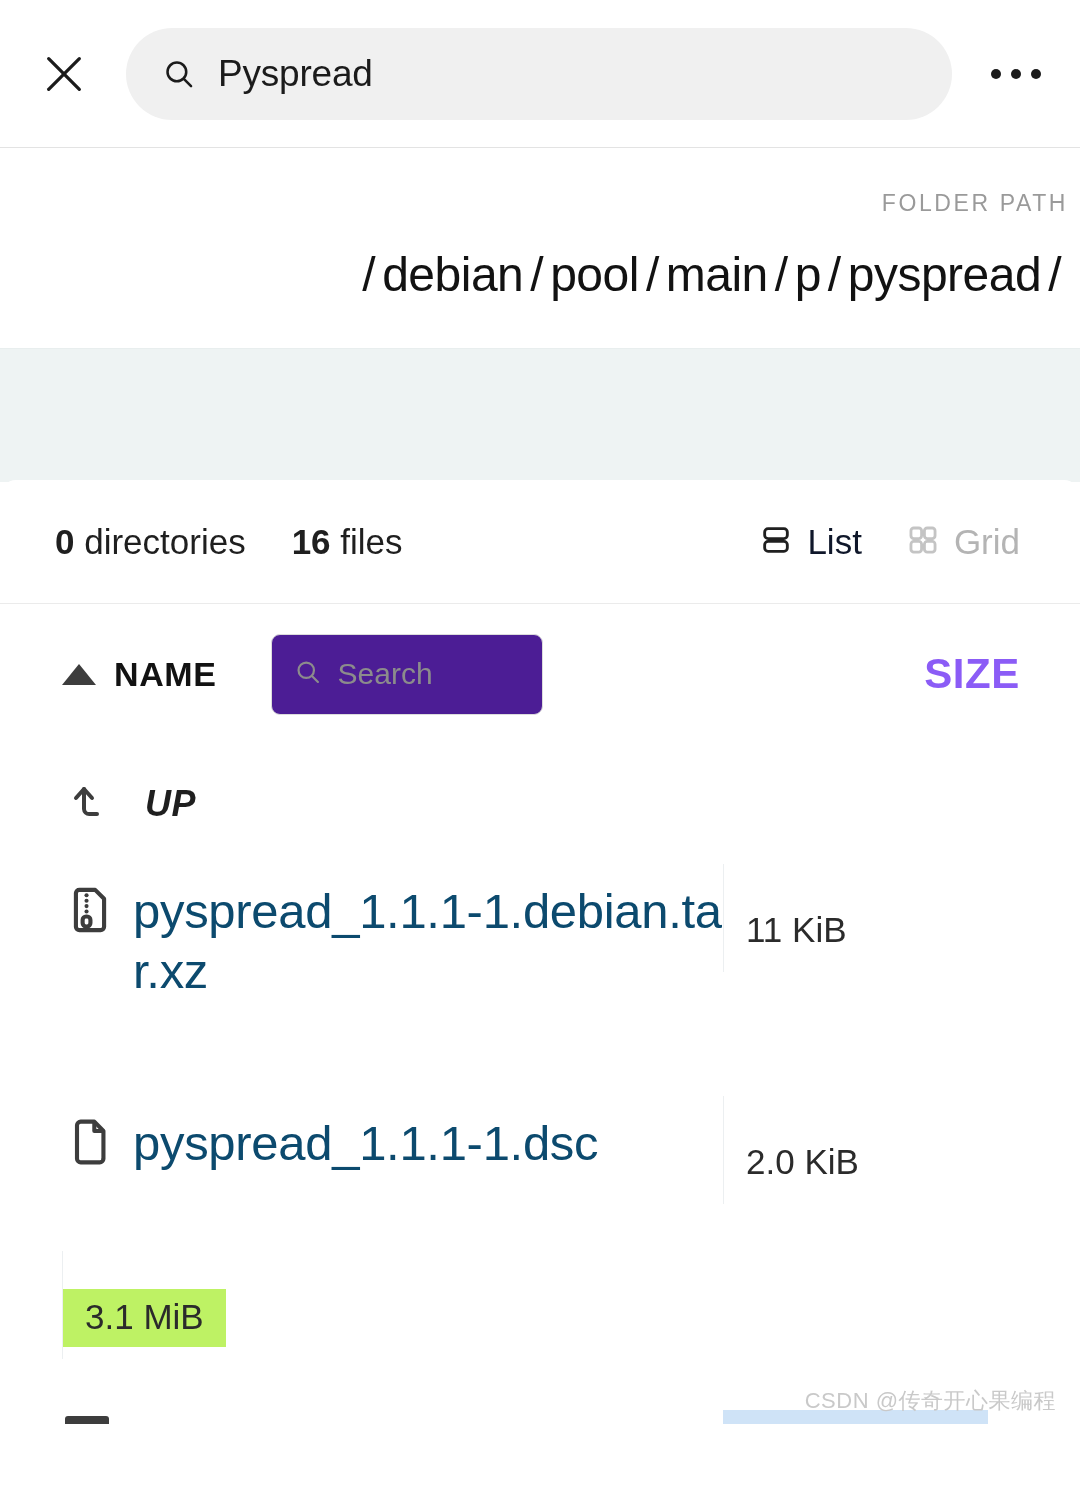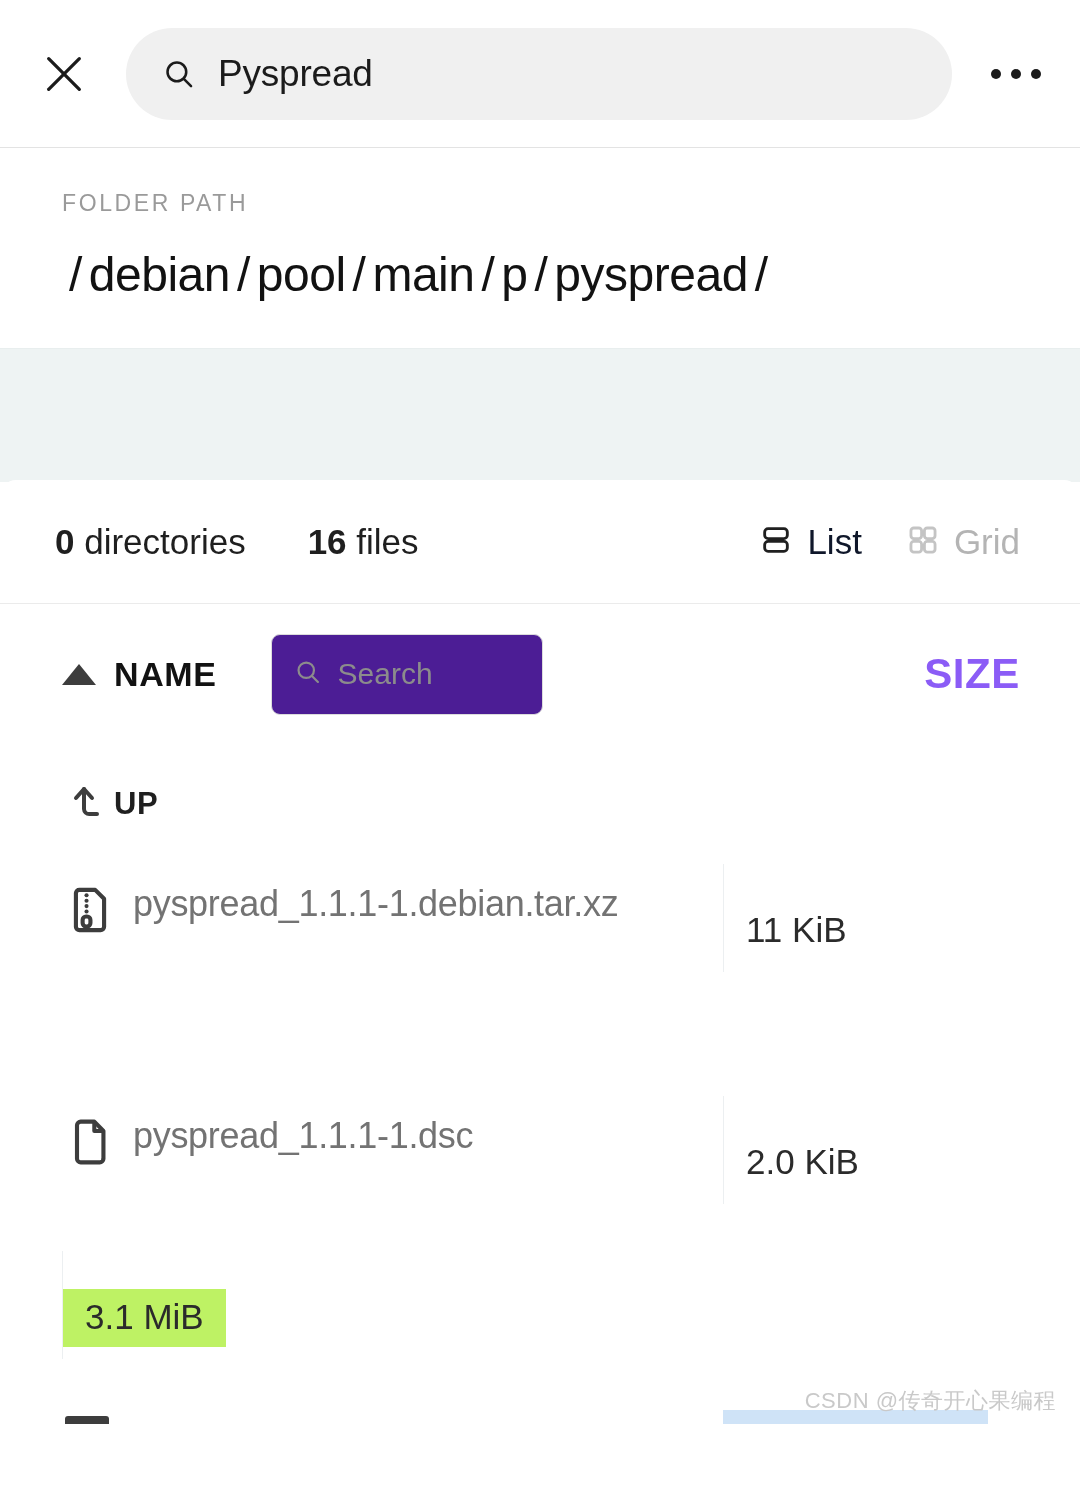--- a/index.html
+++ b/index.html
@@ -73,21 +73,22 @@
     width: 10px;
     height: 10px;
     border-radius: 50%;
     background: #1b1b1b;
     margin: 0 5px;
   }
 
   
   .pathwrap {
     background: #fff;
-    padding: 42px 0 46px 62px;
+    padding: 42px 12px 46px 62px;
+    text-align: right;
   }
   .path-label {
     font-size: 23px;
     letter-spacing: 2.6px;
     color: #9a9a9a;
     font-weight: 400;
   }
   .path-value {
     margin-top: 30px;
     font-size: 48px;
@@ -113,21 +114,20 @@
     position: relative;
   }
 
   .stats-row {
     height: 124px;
     display: flex;
     align-items: center;
     padding: 0 60px 0 55px;
     box-sizing: border-box;
     border-bottom: 1px solid #ebebeb;
-    gap: 16px;
   }
   .stat {
     font-size: 35px;
     color: #1f1f1f;
     margin-right: 46px;
     white-space: nowrap;
   }
   .stat b { font-weight: 700; }
   .stat .unit { font-weight: 400; }
   .view-toggles {
@@ -202,25 +202,26 @@
     align-items: flex-start;
     padding: 0 0 0 62px;
     box-sizing: border-box;
     position: relative;
   }
   .row-up {
     height: 120px;
     align-items: center;
   }
   .row-up .up-label {
-    font-size: 31px;
+    font-size: 36px;
     font-weight: 700;
     letter-spacing: 0.6px;
     color: #1f1f1f;
-    margin-left: 4px;
+    margin-left: 35px;
+    font-style: italic;
   }
   .row-file {
     min-height: 160px;
     padding-top: 0;
   }
   .file-main {
     display: flex;
     align-items: flex-start;
     width: 661px;
     flex: 0 0 661px;
@@ -230,23 +231,23 @@
   .file-icon {
     flex: 0 0 56px;
     width: 56px;
     height: 56px;
     margin-right: 15px;
     display: flex;
     align-items: center;
     justify-content: center;
   }
   .file-name {
-    font-size: 36px;
+    font-size: 49px;
     line-height: 1.22;
-    color: #737373;
+    color: #0c4a6e;
     letter-spacing: -0.3px;
     cursor: pointer;
     word-break: break-all;
     text-decoration: none;
   }
   .size-cell {
     flex: 1 1 auto;
     border-left: 1px solid #eceff1;
     min-height: 108px;
     display: flex;

